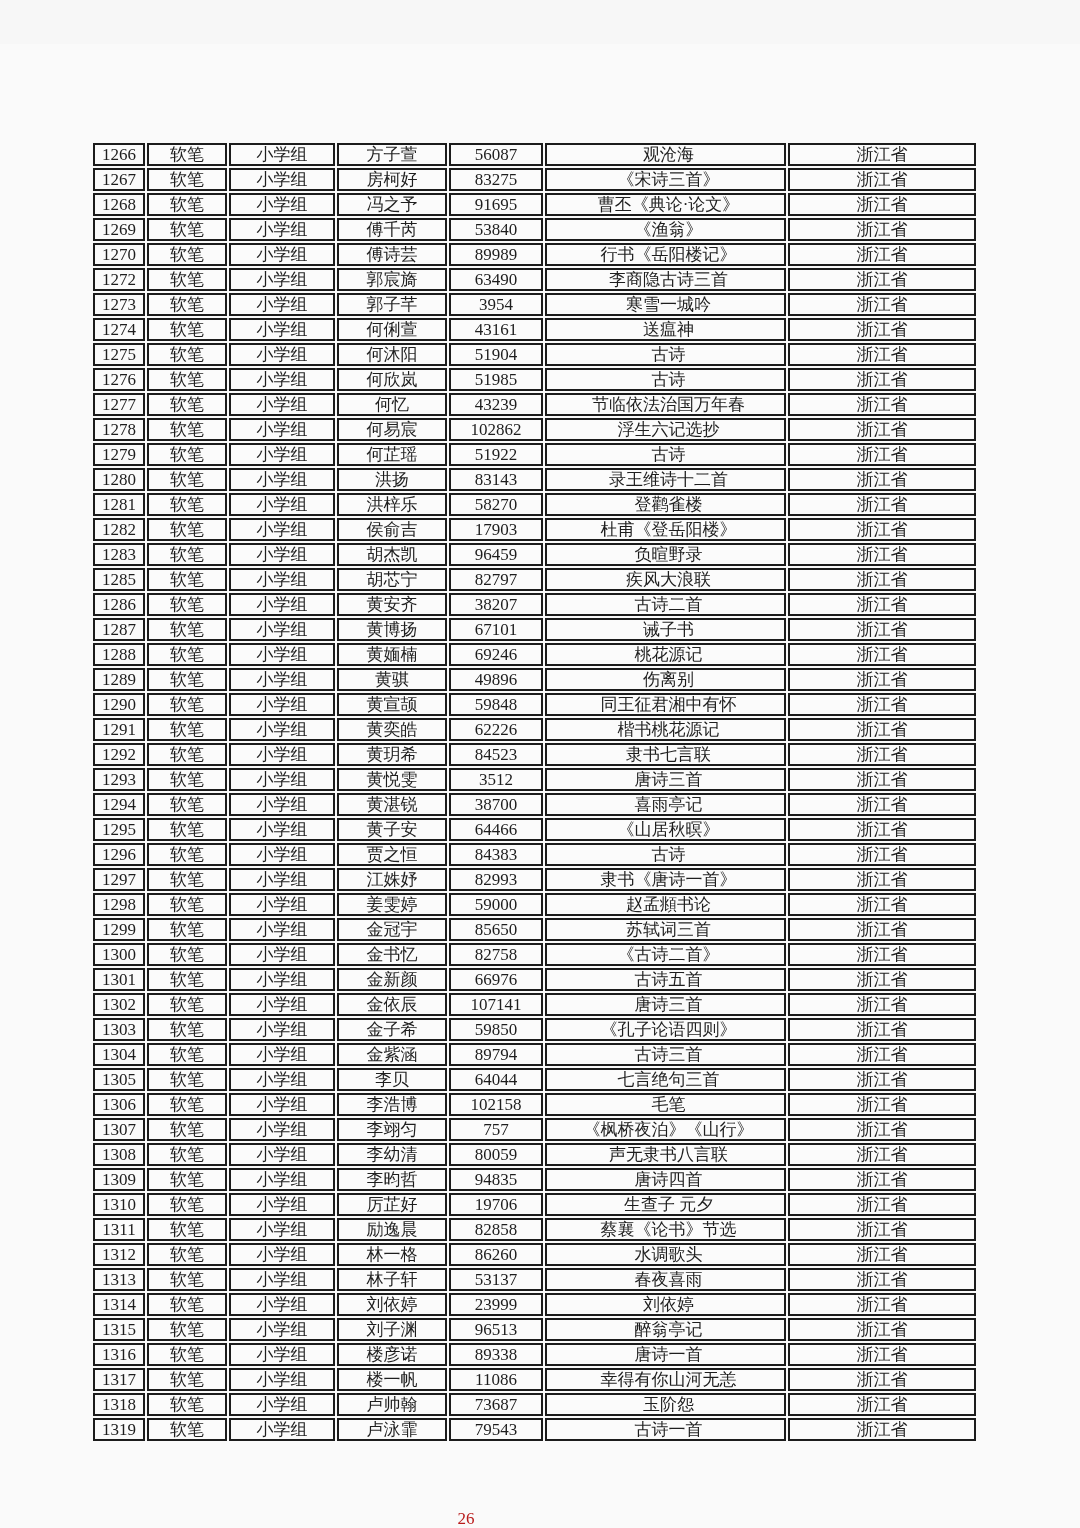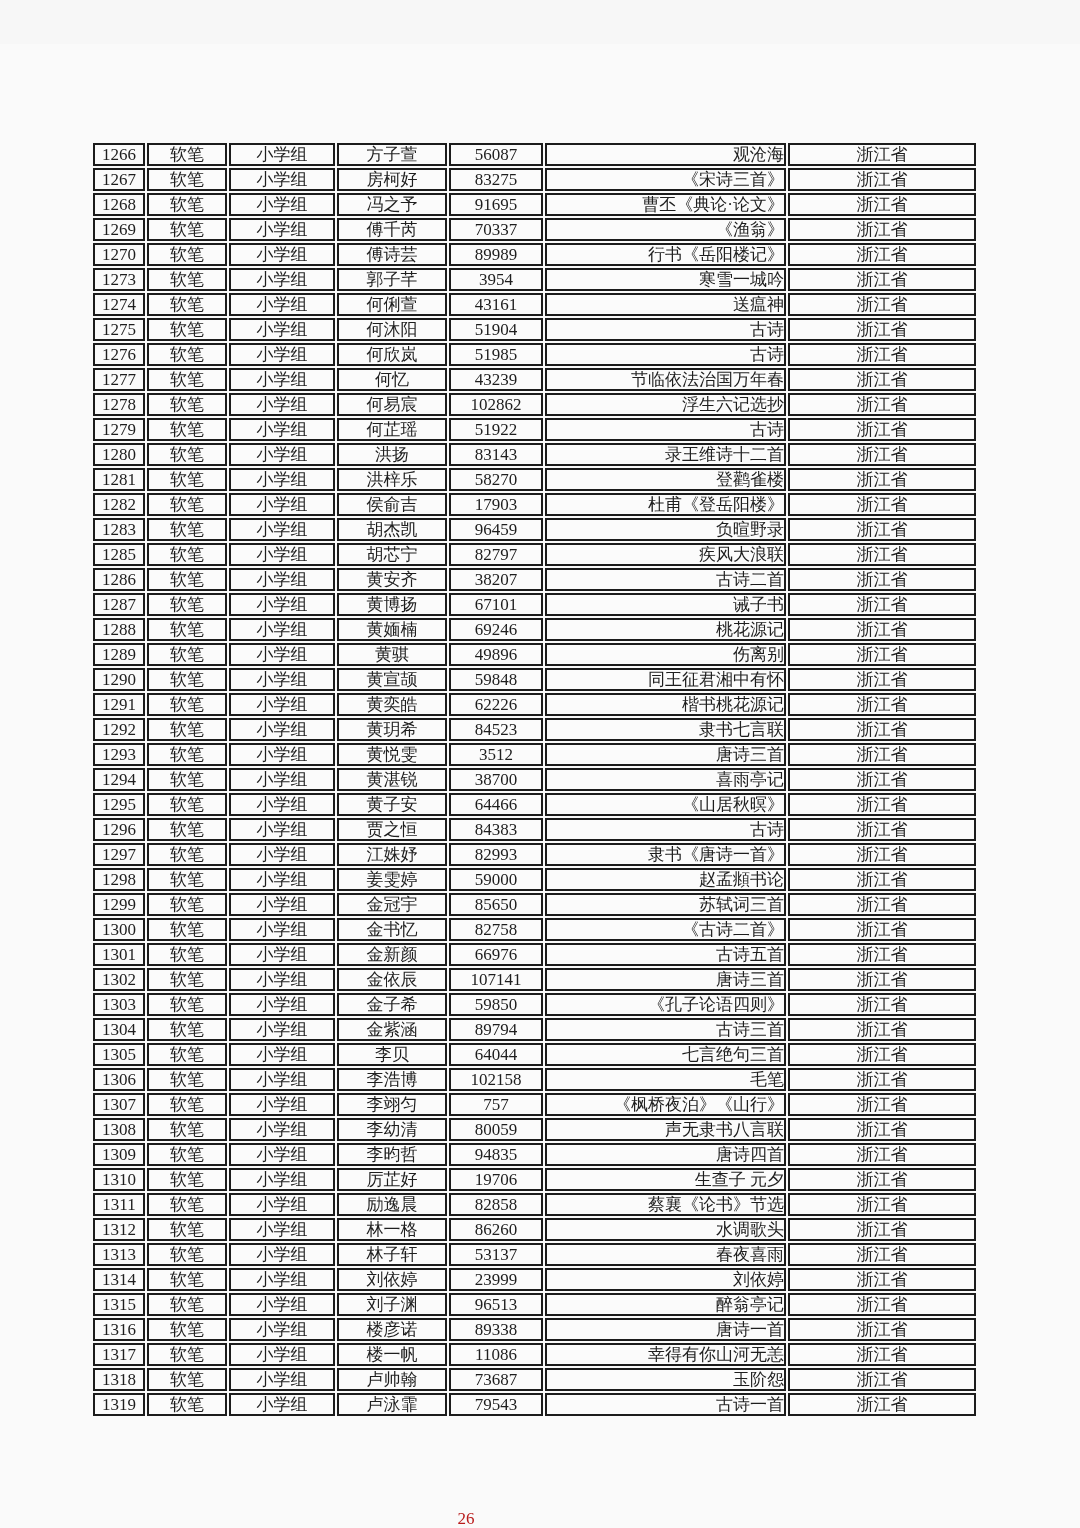--- a/index.html
+++ b/index.html
@@ -33,21 +33,21 @@
     padding: 0;
     font-size: 17px;
     line-height: 19px;
     text-align: center;
     vertical-align: middle;
     white-space: nowrap;
     overflow: hidden;
     background: #fbfbfb;
   }
   table.results td.col-work {
-    text-align: right;
+    text-align: center;
     padding-left: 6px;
   }
   .page-footer {
     position: absolute;
     left: 0;
     top: 1465px;
     width: 932px;
     text-align: center;
     font-size: 17px;
     color: #b91c1c;
@@ -94,31 +94,40 @@
           <td class="col-name">冯之予</td>
           <td class="col-code">91695</td>
           <td class="col-work">曹丕《典论·论文》</td>
           <td class="col-province">浙江省</td>
         </tr>
         <tr>
           <td class="col-no">1269</td>
           <td class="col-pen">软笔</td>
           <td class="col-group">小学组</td>
           <td class="col-name">傅千芮</td>
-          <td class="col-code">70337</td>
+          <td class="col-code">53840</td>
           <td class="col-work">《渔翁》</td>
           <td class="col-province">浙江省</td>
         </tr>
         <tr>
           <td class="col-no">1270</td>
           <td class="col-pen">软笔</td>
           <td class="col-group">小学组</td>
           <td class="col-name">傅诗芸</td>
           <td class="col-code">89989</td>
           <td class="col-work">行书《岳阳楼记》</td>
+          <td class="col-province">浙江省</td>
+        </tr>
+        <tr>
+          <td class="col-no">1272</td>
+          <td class="col-pen">软笔</td>
+          <td class="col-group">小学组</td>
+          <td class="col-name">郭宸旖</td>
+          <td class="col-code">63490</td>
+          <td class="col-work">李商隐古诗三首</td>
           <td class="col-province">浙江省</td>
         </tr>
         <tr>
           <td class="col-no">1273</td>
           <td class="col-pen">软笔</td>
           <td class="col-group">小学组</td>
           <td class="col-name">郭子芊</td>
           <td class="col-code">3954</td>
           <td class="col-work">寒雪一城吟</td>
           <td class="col-province">浙江省</td>

